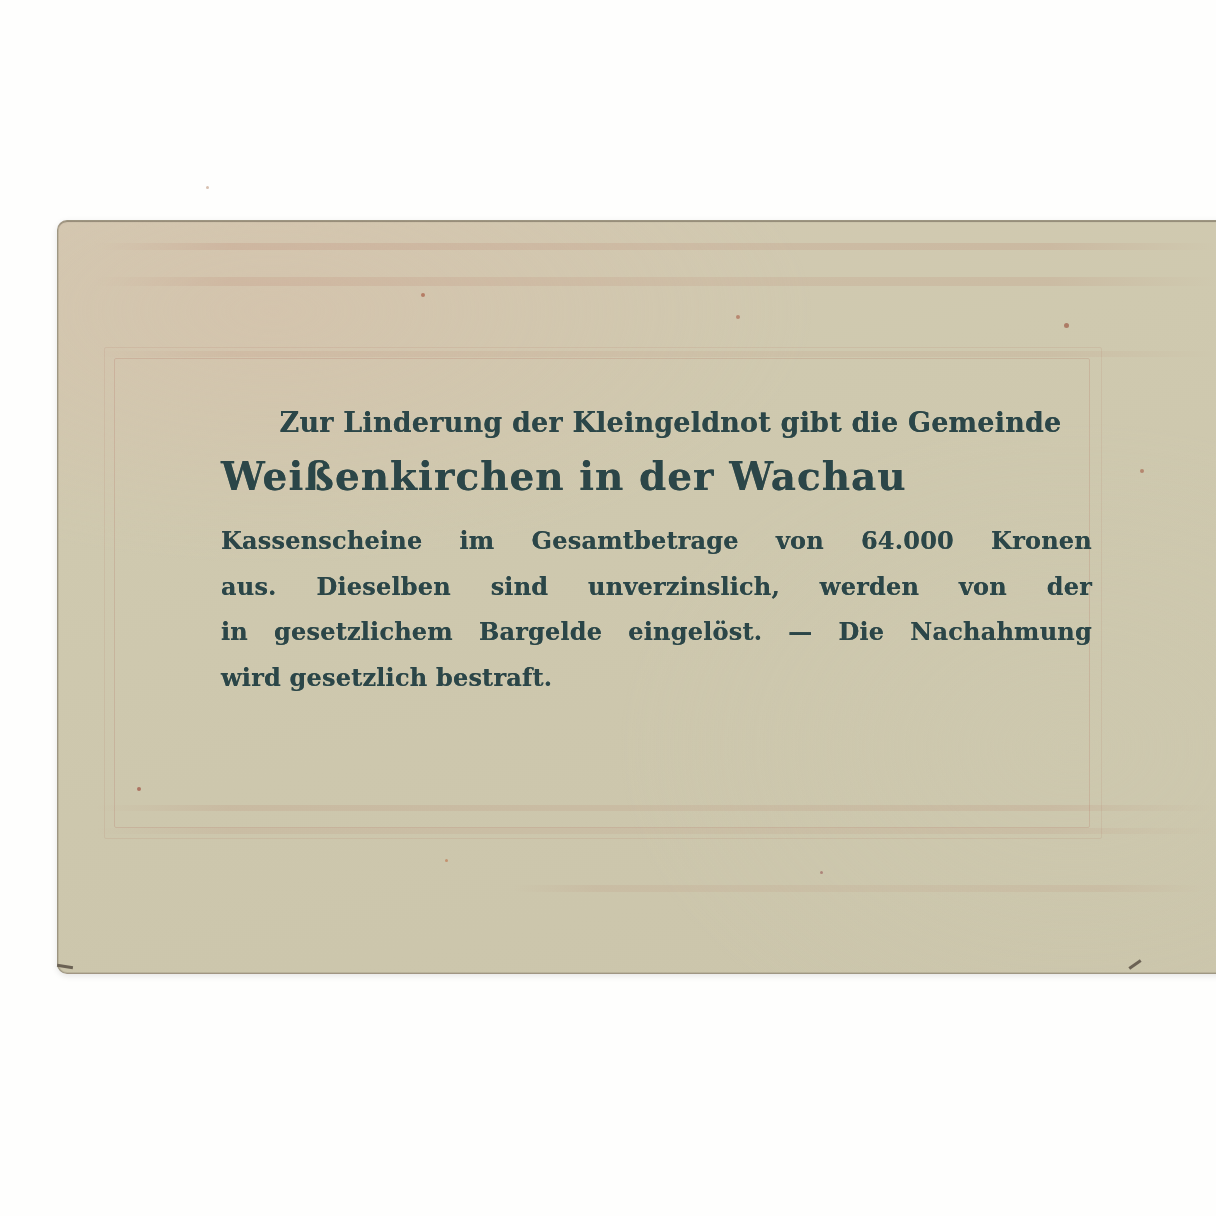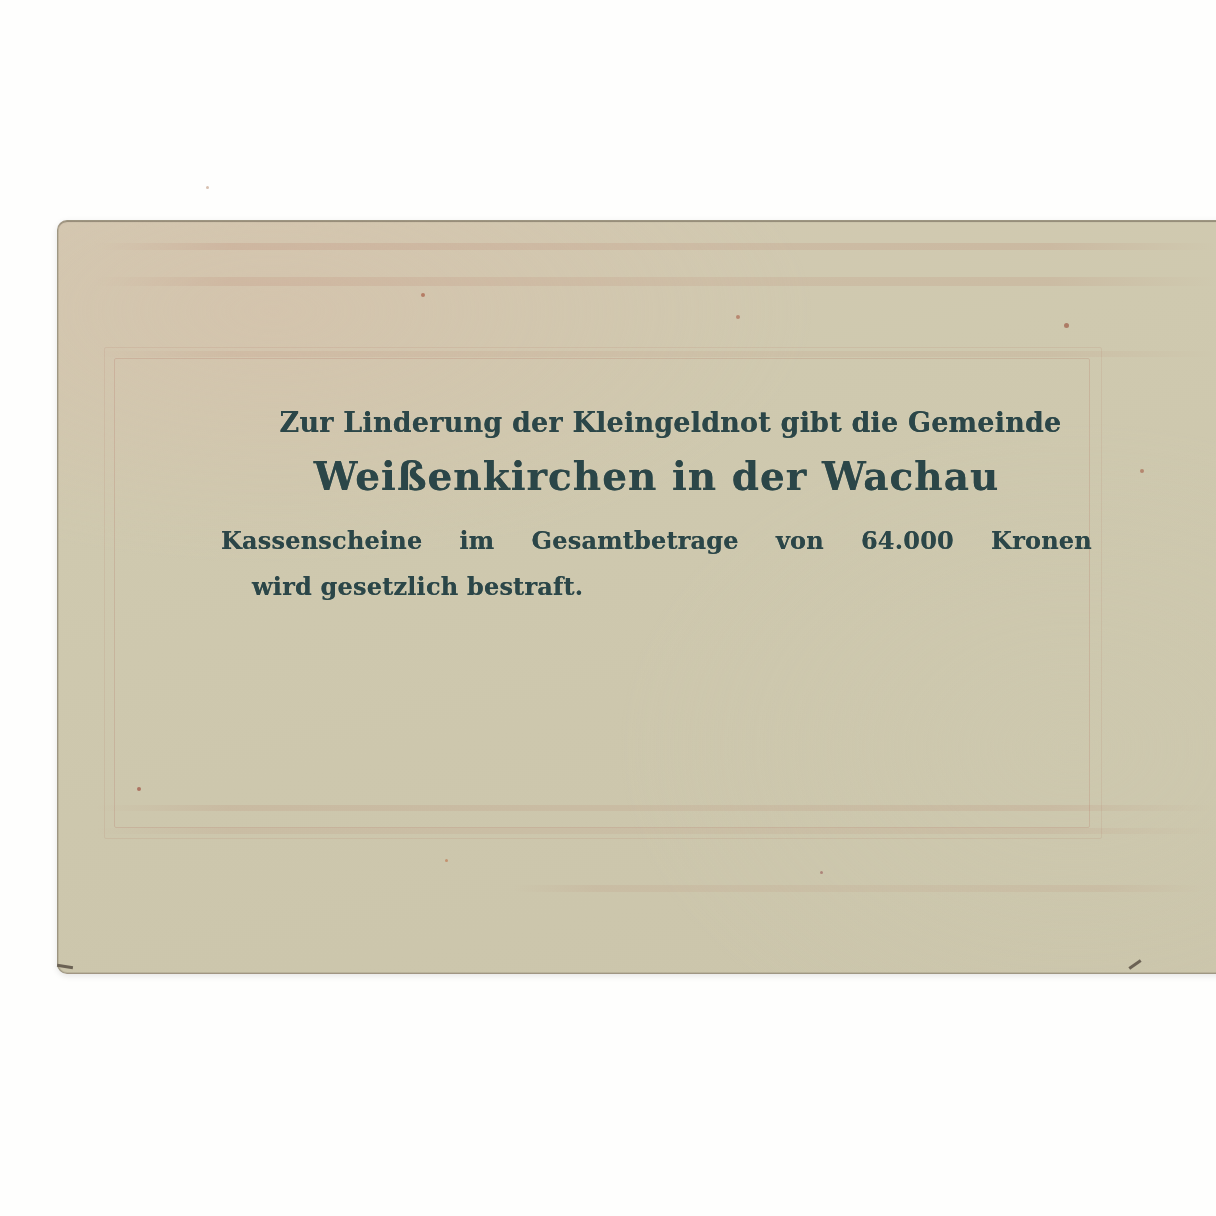--- a/index.html
+++ b/index.html
@@ -84,40 +84,38 @@
     transform: translateX(14px);
     letter-spacing: 0.2px;
     white-space: nowrap;
   }
   .place {
     position: absolute;
     left: 163px;
     right: 161px;
     top: 232px;
     font-size: 39px;
-    text-align: center;
     letter-spacing: 1px;
     white-space: nowrap;
   }
   .bodytext {
     position: absolute;
     left: 163px;
     right: 161px;
     top: 297px;
     font-size: 24px;
     line-height: 45.5px;
     letter-spacing: 0.2px;
   }
   .bodytext .line {
     text-align: justify;
     text-align-last: justify;
   }
   .bodytext .line.last {
     text-align-last: left;
-    margin-left: 31px;
   }
   .imprint {
     position: absolute;
     left: 0;
     width: 100%;
     top: 641px;
     font-size: 21px;
     text-align: center;
     transform: translateX(-33px);
     letter-spacing: 0.5px;
@@ -151,17 +149,19 @@
     <div class="speck" style="left:762px; top:650px; width:3px; height:3px; background:rgba(150,80,80,0.55);"></div>
 
     <div class="notch" style="left:-1px; top:744px; width:16px; height:3px; transform:rotate(9deg);"></div>
     <div class="notch" style="left:1070px; top:742px; width:14px; height:3px; transform:rotate(-35deg);"></div>
 
     <div class="intro ink">Zur Linderung der Kleingeldnot gibt die Gemeinde</div>
     <div class="place ink">Weißenkirchen in der Wachau</div>
 
     <div class="bodytext ink">
       <div class="line">Kassenscheine im Gesamtbetrage von 64.000 Kronen</div>
+      <div class="line">aus.  Dieselben sind unverzinslich, werden von der</div>
+      <div class="line">in gesetzlichem Bargelde eingelöst. — Die Nachahmung</div>
       <div class="line last">wird gesetzlich bestraft.</div>
     </div>
 
   </div>
 </div>
 
 </body></html>

